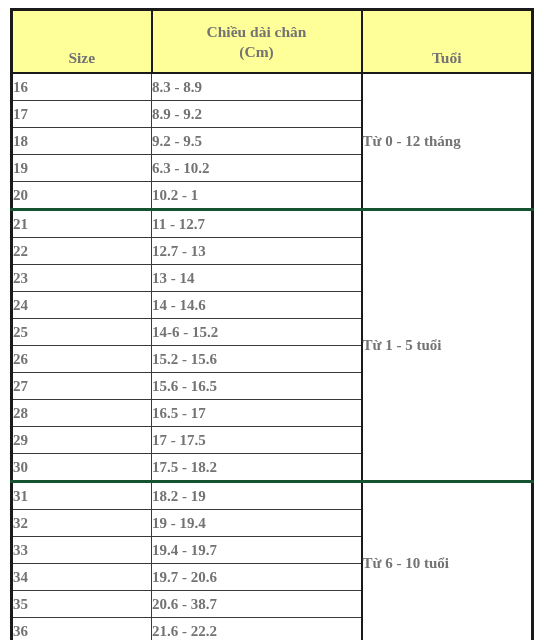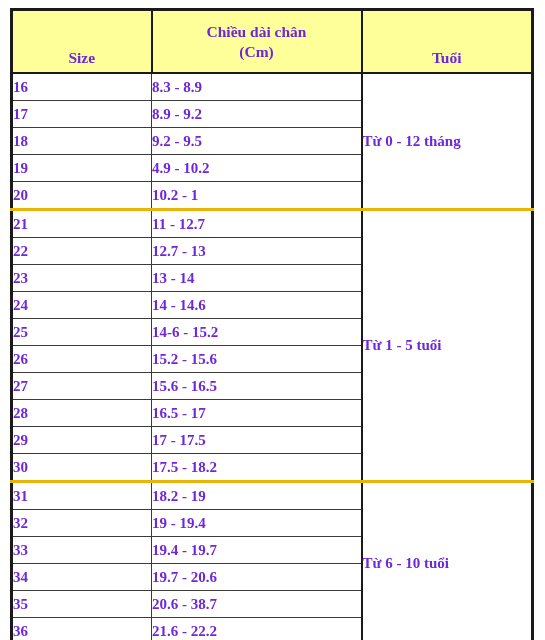--- a/index.html
+++ b/index.html
@@ -29,21 +29,21 @@
   }
 
   table.size-chart col.col-size   { width: 140px; }
   table.size-chart col.col-length { width: 210px; }
   table.size-chart col.col-age    { width: 171px; }
 
   table.size-chart th,
   table.size-chart td {
     border: 1px solid #3a3a3a;
     font-weight: bold;
-    color: #6d28d9;
+    color: #737373;
     padding: 0;
   }
 
   
   tr.chart-header th {
     background: #ffff99;
     border: 2px solid #1a1a1a;
     height: 56px;
     font-size: 15.5px;
     line-height: 1.25;
@@ -66,21 +66,21 @@
   tr.data-row td.cell-size   { font-size: 15px; }
   tr.data-row td.cell-length { font-size: 15px; }
   tr.data-row td.cell-age {
     font-size: 15px;
     vertical-align: middle;
     border-left: 2px solid #1a1a1a;
   }
 
   
   tr.group-start td {
-    border-top: 3px solid #eab308;
+    border-top: 3px solid #14532d;
   }
 
   
   tr.data-row td.cell-size { border-left: 2px solid #1a1a1a; }
   tr.data-row td.cell-age  { border-right: 2px solid #1a1a1a; }
 </style>
 </head>
 <body>
 
 <div id="size-chart-wrap">
@@ -109,21 +109,21 @@
         <tr class="data-row">
           <td class="cell-size">17</td>
           <td class="cell-length">8.9 - 9.2</td>
         </tr>
         <tr class="data-row">
           <td class="cell-size">18</td>
           <td class="cell-length">9.2 - 9.5</td>
         </tr>
         <tr class="data-row">
           <td class="cell-size">19</td>
-          <td class="cell-length">4.9 - 10.2</td>
+          <td class="cell-length">6.3 - 10.2</td>
         </tr>
         <tr class="data-row">
           <td class="cell-size">20</td>
           <td class="cell-length">10.2 - 1</td>
         </tr>
         <tr class="data-row group-start">
           <td class="cell-size">21</td>
           <td class="cell-length">11 - 12.7</td>
           <td class="cell-age" rowspan="10">Từ 1 - 5 tuổi</td>
         </tr>

